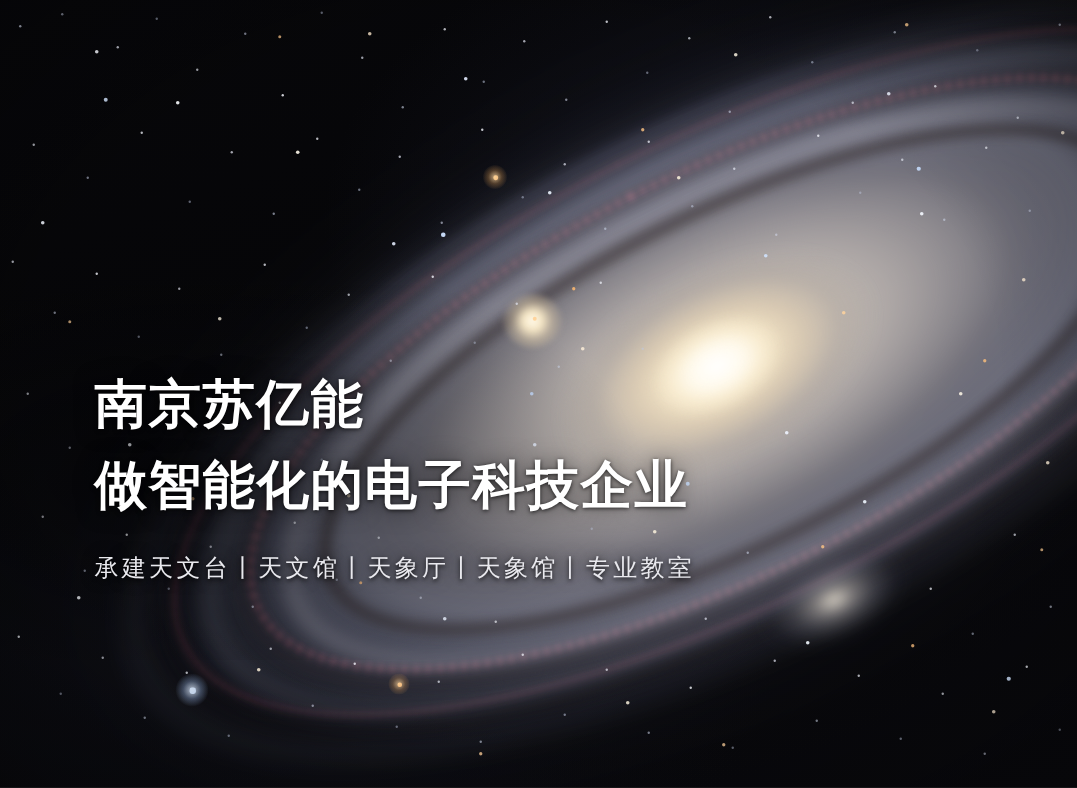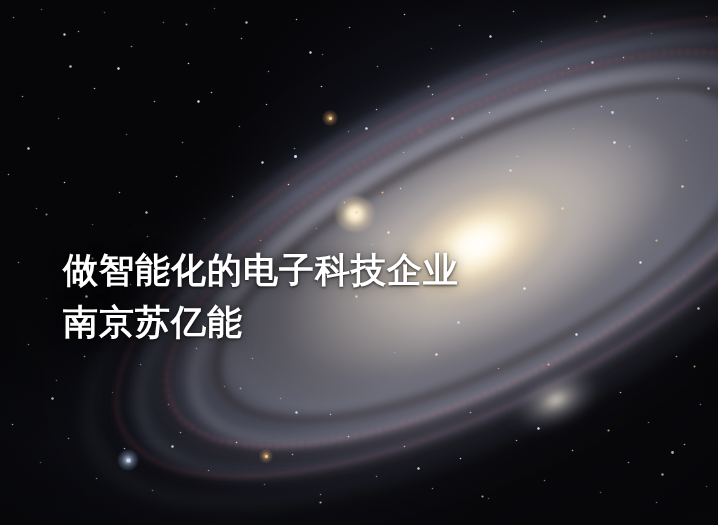--- a/index.html
+++ b/index.html
@@ -443,17 +443,18 @@
     <div class="star-layer stars-blue"></div>
     <div class="glow-star glow-blue-1"></div>
     <div class="glow-star glow-warm-1"></div>
     <div class="glow-star glow-warm-2"></div>
   </div>
 
   <div class="copy-scrim"></div>
   <div class="vignette"></div>
 
   <div class="hero-copy">
+    <div class="headline headline-1">南京苏亿能</div>
     <div class="headline headline-2">做智能化的电子科技企业</div>
-    <div class="headline headline-1">南京苏亿能</div>
+    <div class="subline">承建天文台丨天文馆丨天象厅丨天象馆丨专业教室</div>
   </div>
 
 </div>
 
 </body></html>

